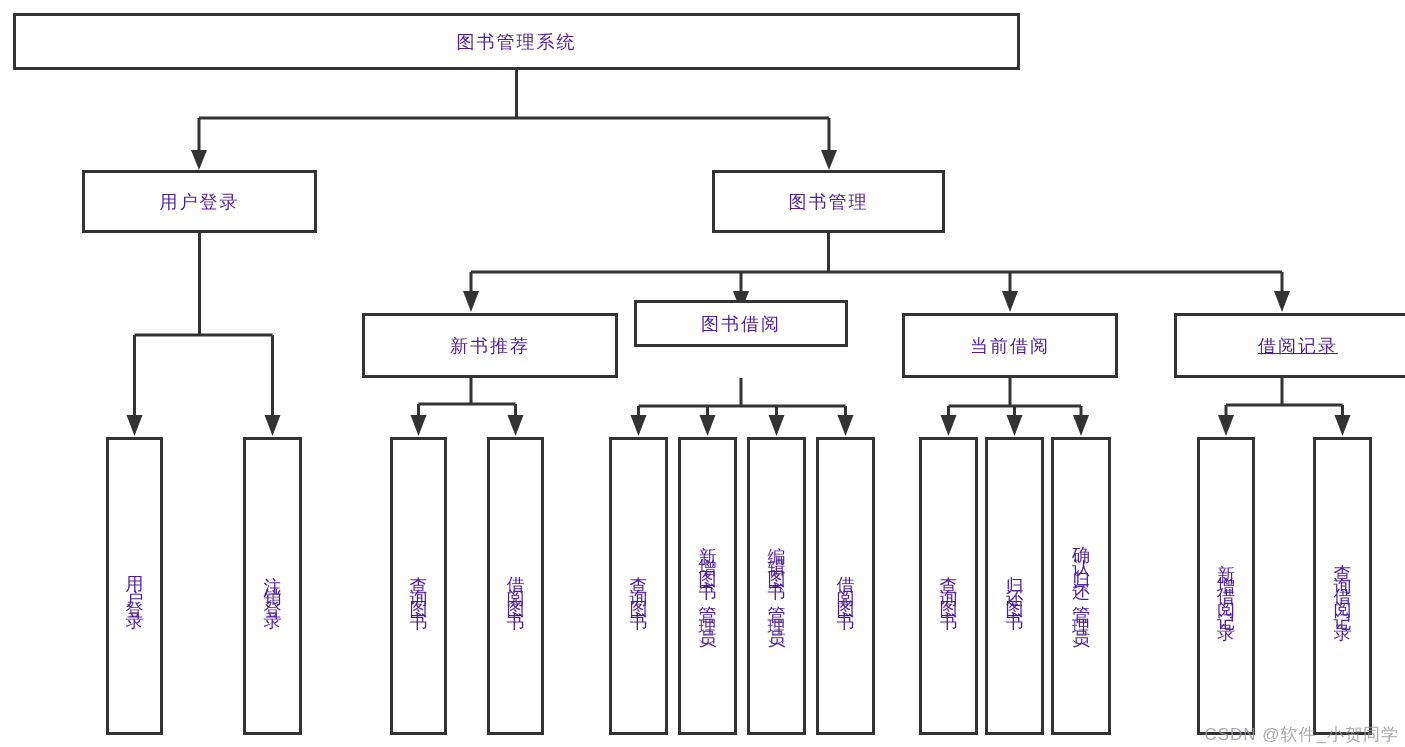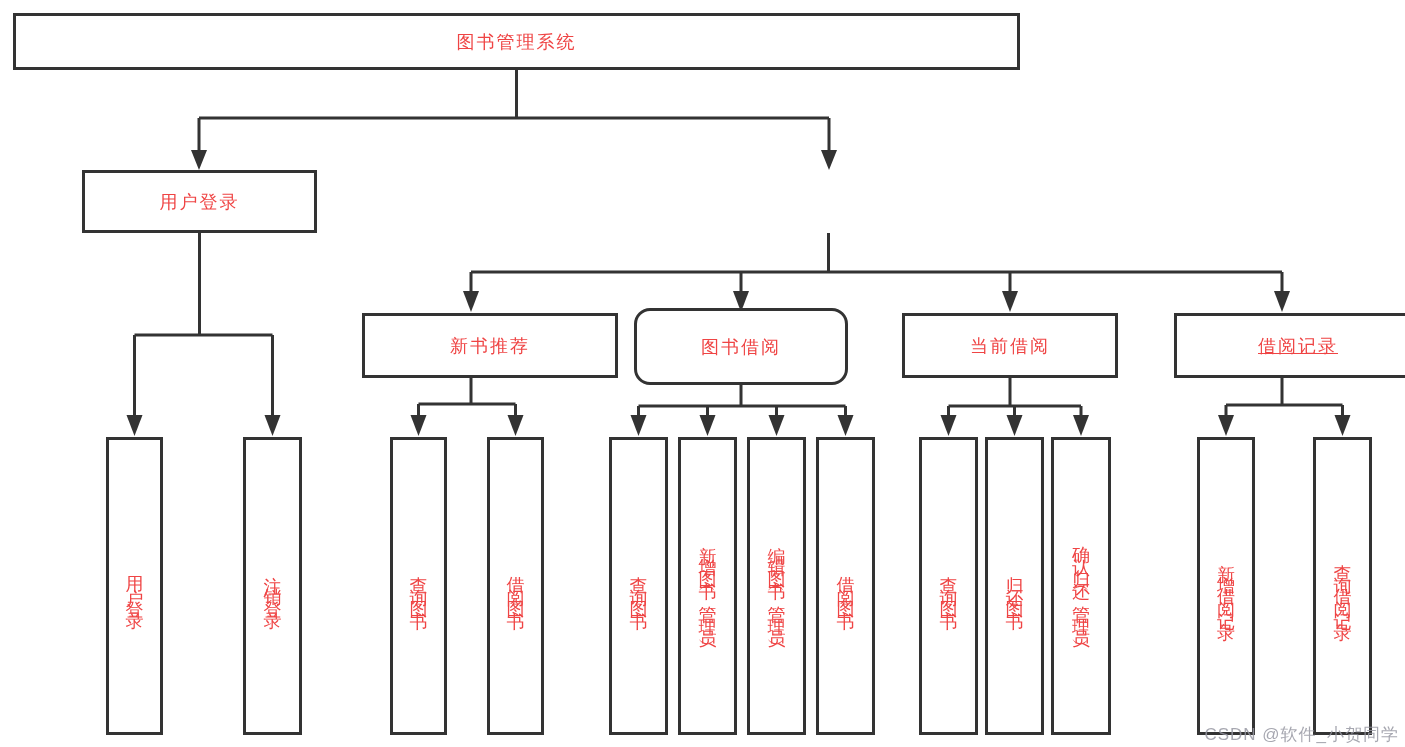--- a/index.html
+++ b/index.html
@@ -19,21 +19,21 @@
     position: absolute;
     left: 0;
     top: 0;
     z-index: 1;
   }
   .node {
     position: absolute;
     box-sizing: border-box;
     border: 3px solid #333333;
     background: #ffffff;
-    color: #ef4444;
+    color: #4c1d95;
     display: flex;
     align-items: center;
     justify-content: center;
     z-index: 2;
   }
   .h-node {
     font-size: 18px;
     letter-spacing: 2px;
     white-space: nowrap;
   }
@@ -100,23 +100,24 @@
       <polygon points="1006.5,415 1022.5,415 1014.5,436"></polygon>
       <polygon points="1073,415 1089,415 1081,436"></polygon>
       <polygon points="1218,415 1234,415 1226,436"></polygon>
       <polygon points="1334.5,415 1350.5,415 1342.5,436"></polygon>
     </g>
   </svg>
 
   <div class="node h-node" style="left:13px; top:13px; width:1007px; height:57px;">图书管理系统</div>
 
   <div class="node h-node" style="left:82px; top:170px; width:235px; height:63px;">用户登录</div>
+  <div class="node h-node" style="left:712px; top:170px; width:233px; height:63px;">图书管理</div>
 
   <div class="node h-node" style="left:362px; top:313px; width:256px; height:65px;">新书推荐</div>
-  <div class="node h-node" style="left:634px; top:308px; width:214px; height:77px;border-radius:16px;">图书借阅</div>
+  <div class="node h-node" style="left:634px; top:300px; width:214px; height:47px;">图书借阅</div>
   <div class="node h-node" style="left:902px; top:313px; width:216px; height:65px;">当前借阅</div>
   <div class="node h-node" style="left:1174px; top:313px; width:248px; height:65px;text-decoration:underline;">借阅记录</div>
 
   <div class="node v-node" style="left:106px; top:437px; width:57px; height:298px;">用户登录</div>
   <div class="node v-node" style="left:243px; top:437px; width:59px; height:298px;">注销登录</div>
 
   <div class="node v-node" style="left:390px; top:437px; width:57px; height:298px;">查询图书</div>
   <div class="node v-node" style="left:487px; top:437px; width:57px; height:298px;">借阅图书</div>
 
   <div class="node v-node" style="left:609px; top:437px; width:59px; height:298px;">查询图书</div>

